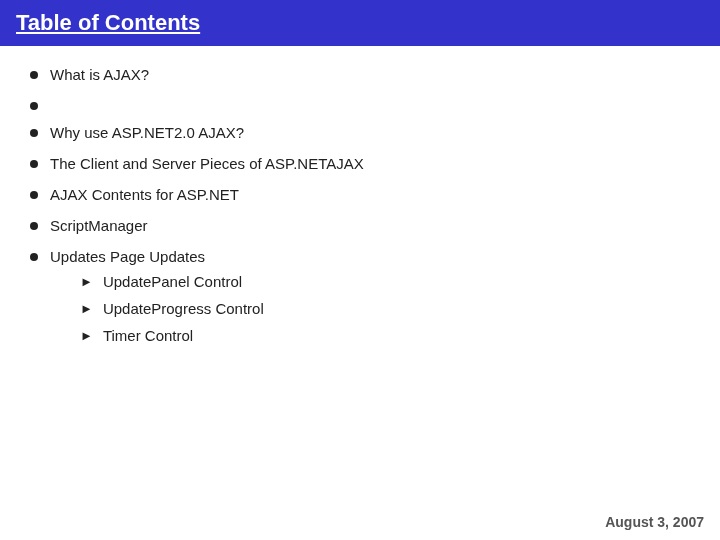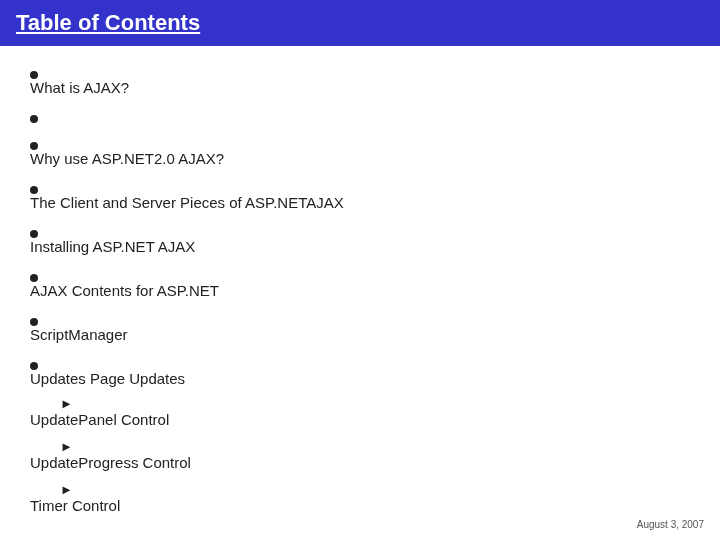--- a/index.html
+++ b/index.html
@@ -35,21 +35,20 @@
       list-style: none;
       padding: 0;
       margin: 0;
     }
 
     .bullet-list li {
       display: flex;
       align-items: flex-start;
       margin-bottom: 14px;
       font-size: 15px;
-      flex-direction: column;
     }
 
     .bullet-dot {
       display: inline-block;
       width: 8px;
       height: 8px;
       background: #222;
       border-radius: 50%;
       margin-top: 5px;
       margin-right: 12px;
@@ -75,22 +74,23 @@
       margin-left: 30px;
       color: #222;
       font-size: 13px;
       margin-top: 1px;
     }
 
     .footer {
       position: absolute;
       bottom: 10px;
       right: 16px;
-      font-size: 10px;
+      font-size: 14px;
       color: #555;
+      font-weight: bold;
     }
   </style>
 </head>
 <body>
 
 <div class="header">
   <span>Table of Contents</span>
 </div>
 
 <div class="content">
@@ -102,24 +102,20 @@
     <li>
       <span class="bullet-dot"></span>
     </li>
     <li>
       <span class="bullet-dot"></span>
       <span>Why use ASP.NET2.0 AJAX?</span>
     </li>
     <li>
       <span class="bullet-dot"></span>
       <span>The Client and Server Pieces of ASP.NETAJAX</span>
-    </li>
-    <li>
-      <span class="bullet-dot"></span>
-      <span>Installing ASP.NET AJAX</span>
     </li>
     <li>
       <span class="bullet-dot"></span>
       <span>AJAX Contents for ASP.NET</span>
     </li>
     <li>
       <span class="bullet-dot"></span>
       <span>ScriptManager</span>
     </li>
     <li>

